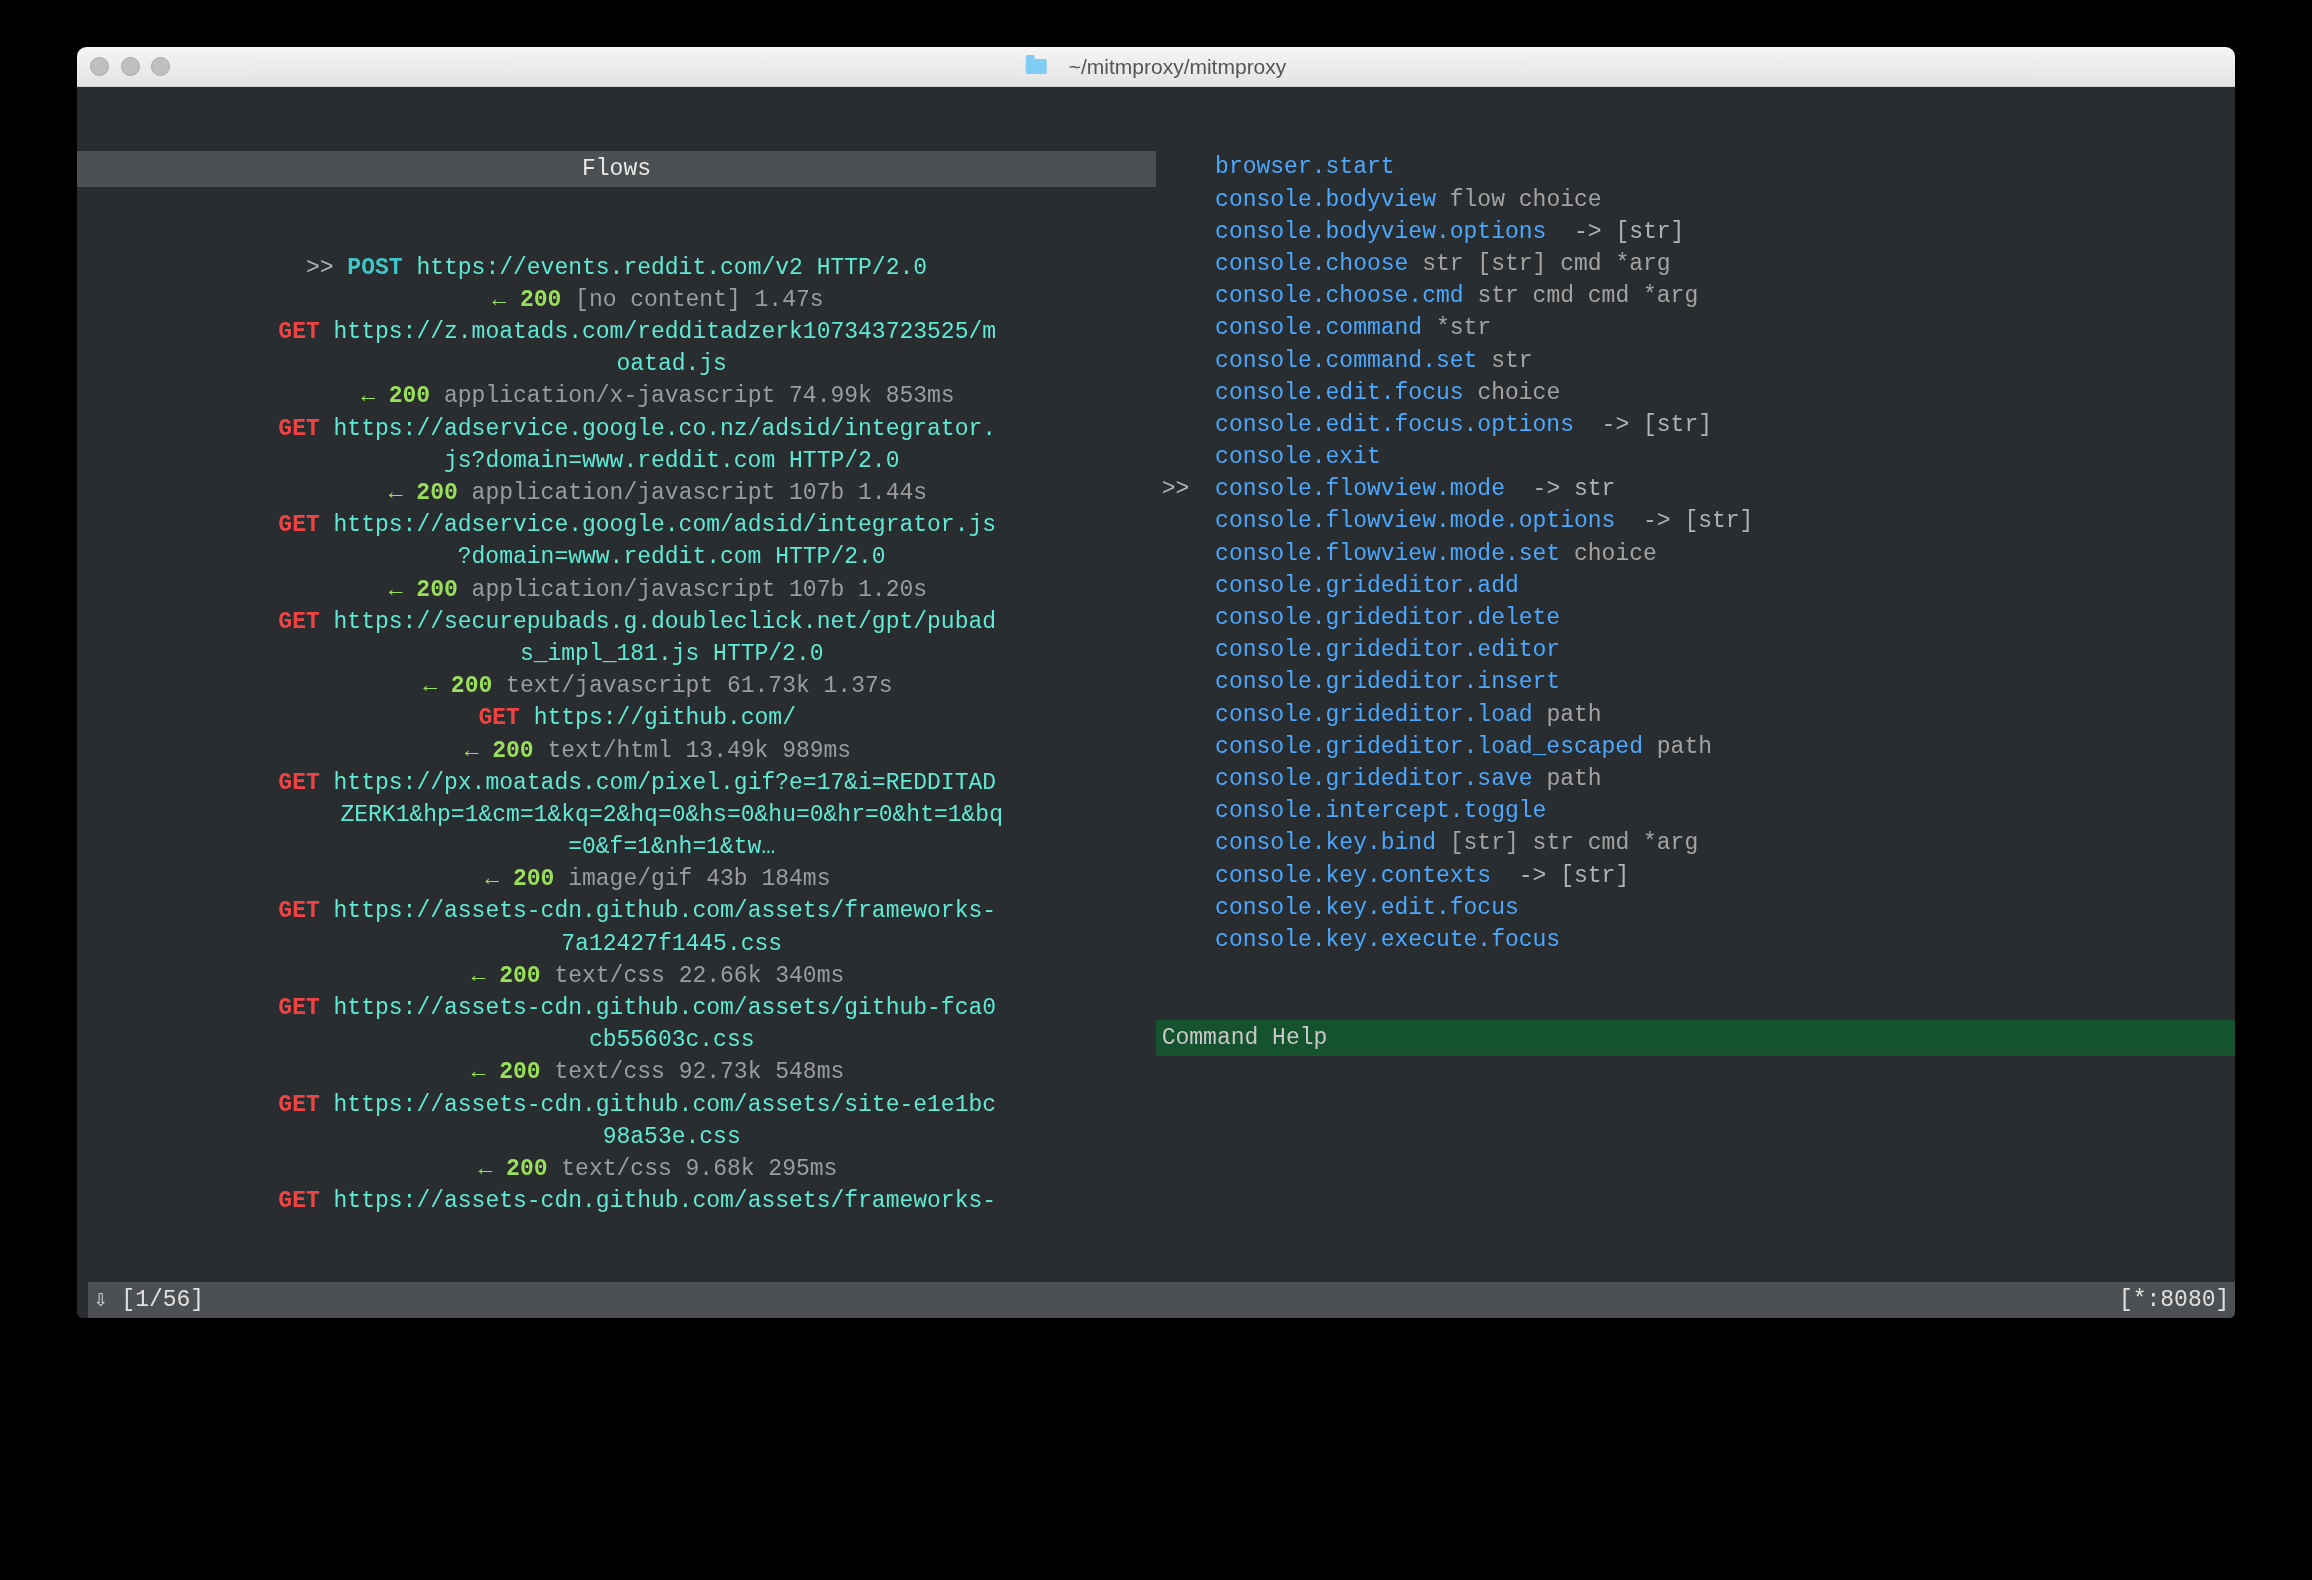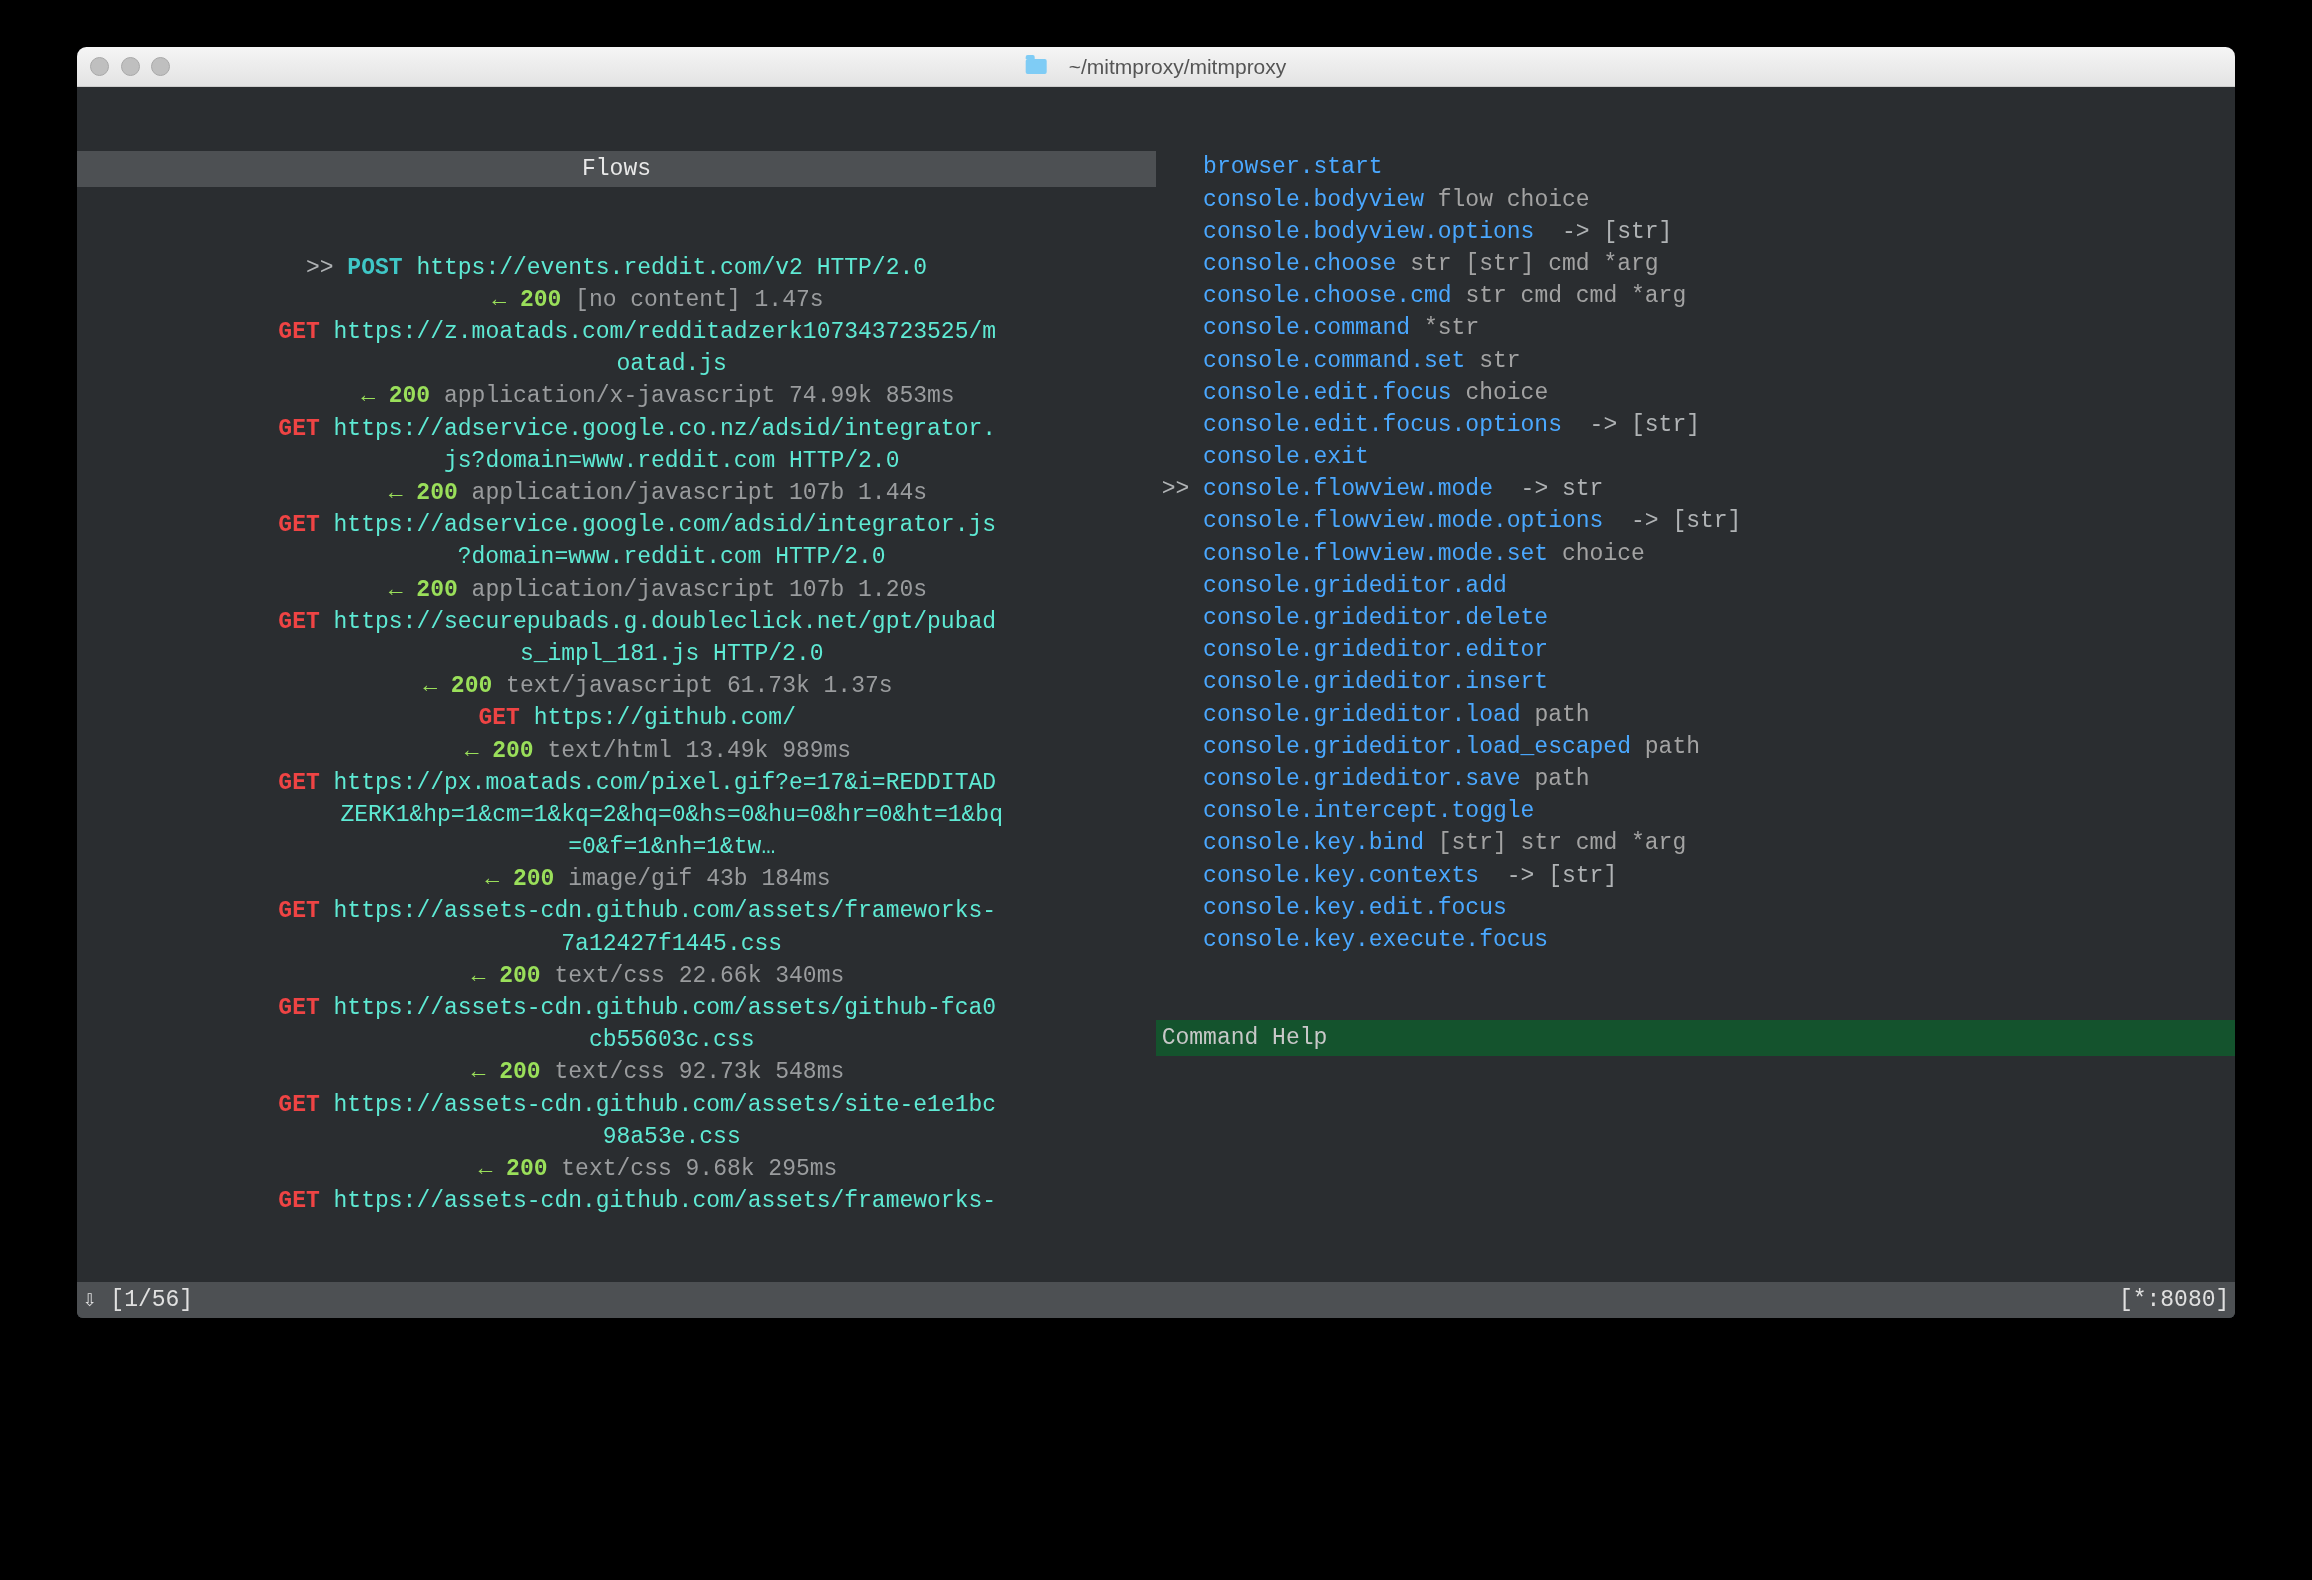--- a/index.html
+++ b/index.html
@@ -85,30 +85,31 @@
     padding: 1.9px 5.7px;
   }
   .line { padding: 0 5.7px; }
   .marker { color: #b0b3b5; }
   .method-post { color: #3fc7c7; font-weight: bold; }
   .method-get  { color: #ef4444; font-weight: bold; }
   .url { color: #5eead4; }
   .resp-arrow { color: #9adf5a; }
   .resp-code  { color: #9adf5a; font-weight: bold; }
   .resp-meta  { color: #9a9c9e; }
-  .cmd { color: #4aa8ff; }
+  .cmd { color: #4aa8ff; margin-left: 12px; }
   .arg { color: #a3a3a3; text-align: center; }
   .ret { color: #b0b3b5; }
   .help-text { color: #e0e0e0; padding: 0 5.7px; }
   .statusbar {
     background: #4d5053;
     color: #e0e0e0;
     display: flex;
     justify-content: space-between;
     padding: 1.9px 5.7px;
+    margin-left: 11px;
   }
   .flowrow { display: block; }
 </style>
 </head>
 <body>
 
 <div class="window">
   <div class="titlebar">
     <div class="traffic">
       <div class="dot"></div>

